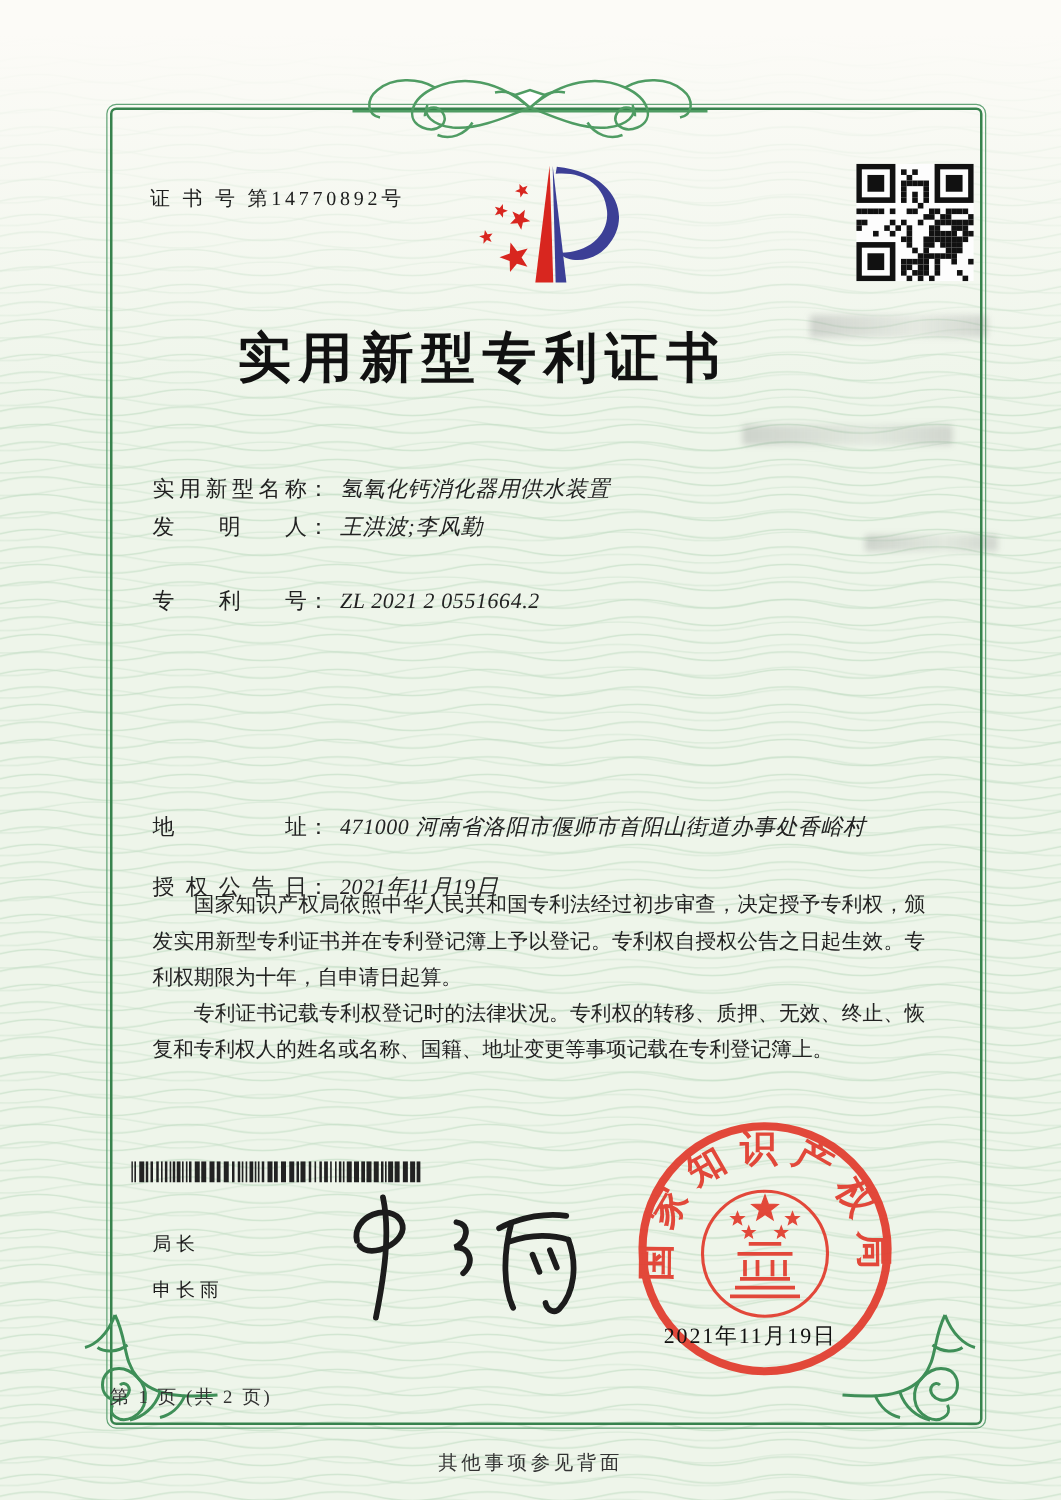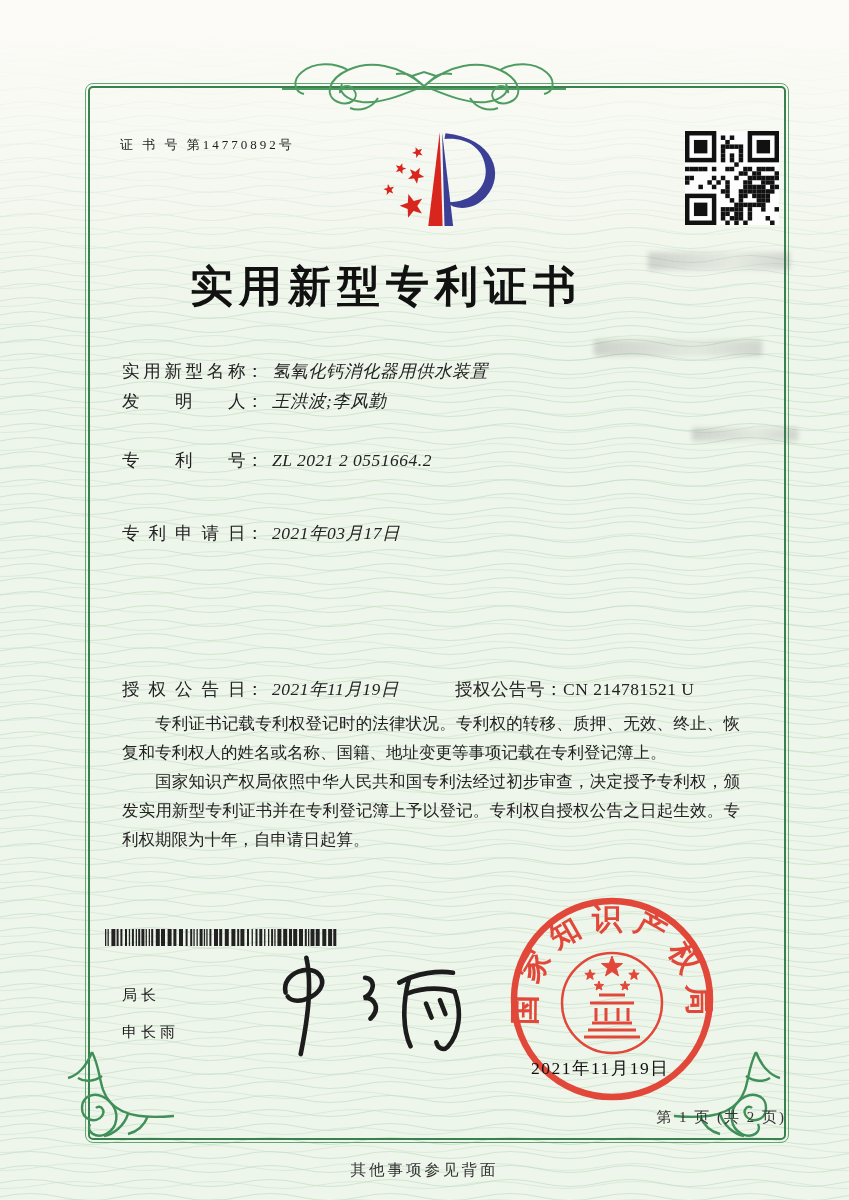--- a/index.html
+++ b/index.html
@@ -6,35 +6,35 @@
   body { background:#e8e6e1; font-family:"Liberation Serif","DejaVu Serif",serif; }
   .stage { position:relative; width:849px; height:1200px; margin:0 auto; background:#fbfaf6;
            overflow:hidden; box-shadow:inset 0 0 14px rgba(0,0,0,.18); }
   .wavebg { position:absolute; inset:0; pointer-events:none; }
   .topfade { position:absolute; left:0; top:0; width:100%; height:330px;
              background:linear-gradient(180deg,#fcfbf7 8%,rgba(252,251,247,0)); pointer-events:none; }
   .frame { position:absolute; left:88px; top:86px; width:698px; height:1054px;
            border:2.5px solid #37824d; outline:1px solid #63a477; outline-offset:2px;
            border-radius:5px; }
   .txt { position:absolute; color:#1d1d1d; }
-  .cert-no { left:120px; top:136px; font-size:13px; letter-spacing:3px; }
+  .cert-no { left:120px; top:149px; font-size:16px; letter-spacing:3px; }
   .title { left:88px; top:258px; width:596px; text-align:center; font-size:43px; font-weight:bold;
            letter-spacing:6px; color:#111; }
   .row { position:absolute; left:122px; font-size:17.5px; letter-spacing:.5px; white-space:nowrap; color:#222; }
-  .row .lbl { display:inline-block; width:124px; text-align:justify; text-align-last:justify; }
+  .row .lbl { display:inline-block; width:124px; text-align:justify; text-align-last:justify;margin-top:20px; }
   .row .val { margin-left:8px;font-style:italic; }
   .r1{top:359px}.r2{top:389px}.r3{top:448px}.r4{top:521px}.r5{top:575px}.r6{top:629px}.r7{top:677px}
   .grant-no { position:absolute; left:455px; top:677px; font-size:17.5px; letter-spacing:.5px; color:#222; white-space:nowrap;}
   .paras { position:absolute; left:122px; top:709px; width:618px; font-size:16.5px; line-height:29px;
            text-align:justify; color:#222; }
   .paras p { text-indent:2em; }
   .signer { left:122px; font-size:15px; letter-spacing:4px; color:#1a1a1a; }
   .s1{top:986px}.s2{top:1023px}
   .seal-date { left:531px; top:1056px; font-size:17.5px; letter-spacing:1.5px; color:#111; z-index:6;}
-  .page-ind { left:88px; top:1108px; width:698px; text-align:right; font-size:15px; letter-spacing:2px; color:#333; }
+  .page-ind { left:88px; top:1108px; width:698px; text-align:left; font-size:15px; letter-spacing:2px; color:#333; }
   .back-note { left:0; top:1160px; width:849px; text-align:center; font-size:15.5px; letter-spacing:3px; color:#333; }
   .logo { position:absolute; left:348px; top:120px; width:172px; height:126px; }
   .qr { position:absolute; left:685px; top:131px; width:94px; height:94px; }
   .barcode { position:absolute; left:105px; top:929px; width:234px; height:17px; }
   .signature { position:absolute; left:250px; top:946px; width:220px; height:115px; transform:rotate(-2deg); }
   .seal { position:absolute; left:504px; top:891px; width:216px; height:216px; z-index:5; opacity:.92; }
   .ornament { position:absolute; left:278px; top:46px; width:292px; height:74px; }
   .corner { position:absolute; width:126px; height:126px; }
   .c-bl { left:58px; top:1046px; }
   .c-br { left:664px; top:1046px; transform:scaleX(-1); }
@@ -265,33 +265,30 @@
 
   <div class="row r1">
     <span class="lbl">实用新型名称</span><span>：</span><span class="val">氢氧化钙消化器用供水装置</span>
   </div>
   <div class="row r2">
     <span class="lbl">发明人</span><span>：</span><span class="val">王洪波;李风勤</span>
   </div>
   <div class="row r3">
     <span class="lbl">专利号</span><span>：</span><span class="val">ZL 2021 2 0551664.2</span>
   </div>
-  <div class="row r4">
-    <span class="lbl">专利申请日</span><span>：</span><span class="val">2021年03月17日</span>
+  <div class="row r6">
+    <span class="lbl">地址</span><span>：</span><span class="val">471000 河南省洛阳市偃师市首阳山街道办事处香峪村</span>
   </div>
   <div class="row r7">
     <span class="lbl">授权公告日</span><span>：</span><span class="val">2021年11月19日</span>
   </div>
-  <div class="grant-no">
-    <span>授权公告号</span><span>：</span><span class="val">CN 214781521 U</span>
-  </div>
 
   <div class="paras">
+    <p>国家知识产权局依照中华人民共和国专利法经过初步审查，决定授予专利权，颁发实用新型专利证书并在专利登记簿上予以登记。专利权自授权公告之日起生效。专利权期限为十年，自申请日起算。</p>
     <p>专利证书记载专利权登记时的法律状况。专利权的转移、质押、无效、终止、恢复和专利权人的姓名或名称、国籍、地址变更等事项记载在专利登记簿上。</p>
-    <p>国家知识产权局依照中华人民共和国专利法经过初步审查，决定授予专利权，颁发实用新型专利证书并在专利登记簿上予以登记。专利权自授权公告之日起生效。专利权期限为十年，自申请日起算。</p>
   </div>
 
   <svg class="barcode" id="barcode-svg" viewBox="0 0 234 17">
       <rect x="0" y="0" width="1.3" height="17" fill="#222"></rect>
       <rect x="2.5" y="0" width="1.3" height="17" fill="#222"></rect>
       <rect x="6.4" y="0" width="4" height="17" fill="#222"></rect>
       <rect x="11.600000000000001" y="0" width="2" height="17" fill="#222"></rect>
       <rect x="15.400000000000002" y="0" width="2" height="17" fill="#222"></rect>
       <rect x="20" y="0" width="2" height="17" fill="#222"></rect>
       <rect x="23.8" y="0" width="1.3" height="17" fill="#222"></rect>

